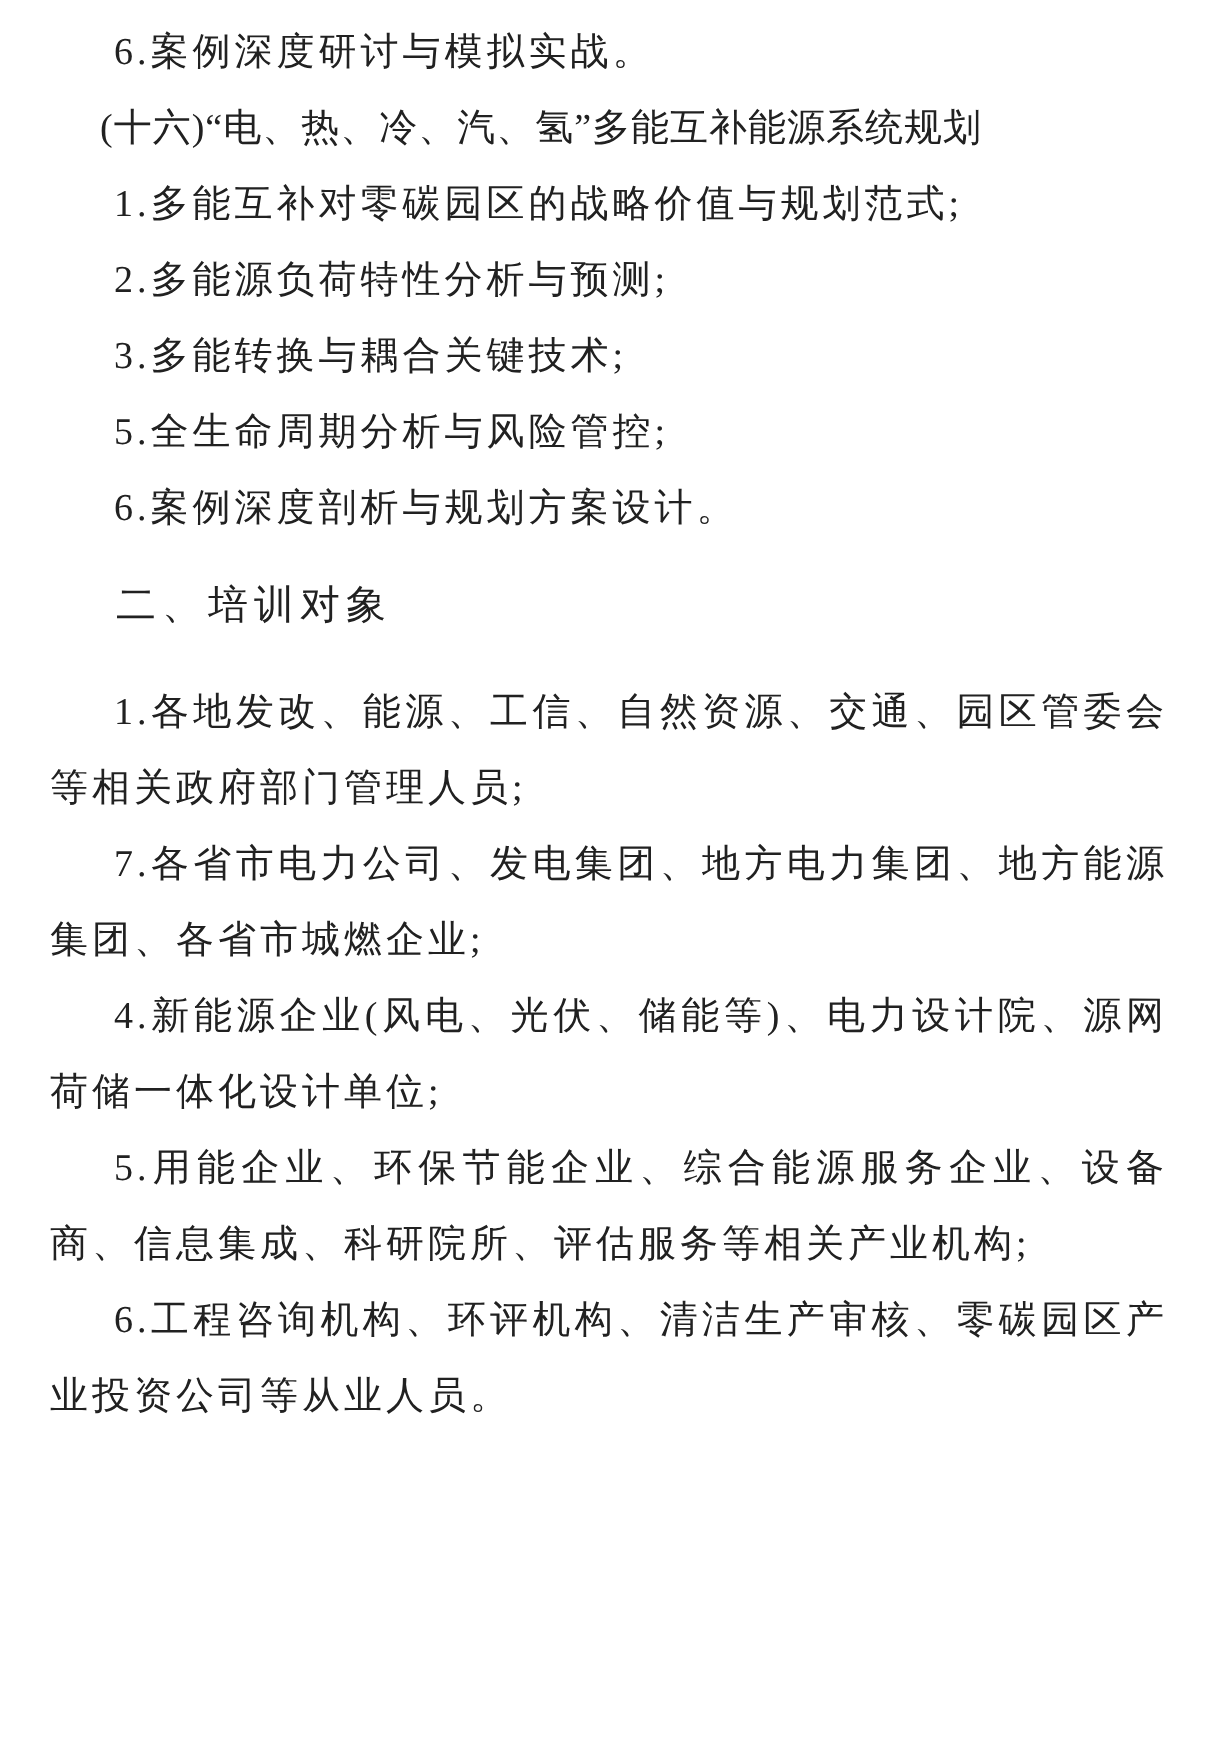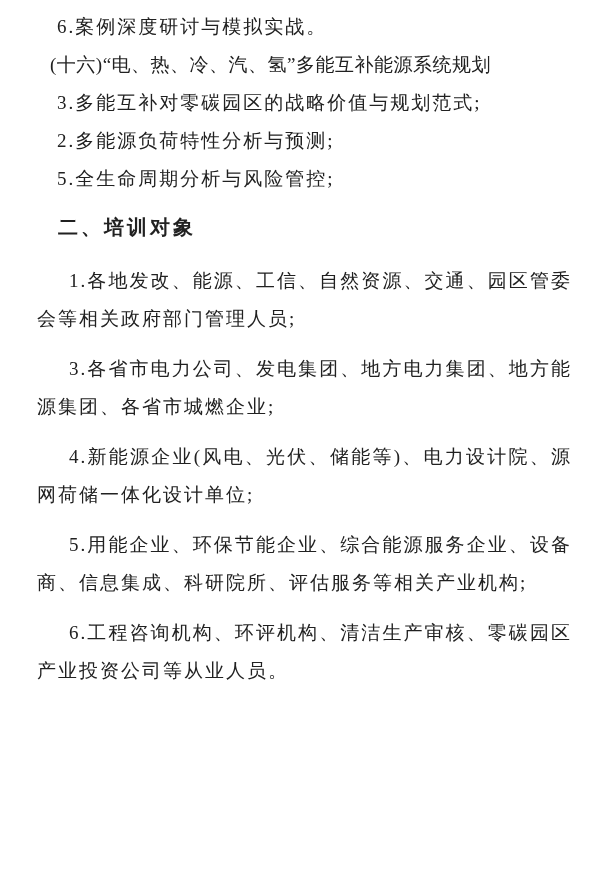--- a/index.html
+++ b/index.html
@@ -21,56 +21,58 @@
     font-size: 19px;
     line-height: 38px;
     color: var(--ink, #212121);
     letter-spacing: 2px;
   }
   .item {
     margin: 0;
     text-indent: 32px;
   }
   .para {
-    margin: 12px;
+    margin: 0;
     text-indent: 32px;
     text-align: justify;
     text-justify: inter-character;
   }
   .h-serif {
     margin: 0;
     font-weight: normal;
     text-indent: 25px;
     letter-spacing: 0.5px;
   }
   .h-sans {
     margin: 10px 0 16px 0;
     font-family: "Liberation Sans", "DejaVu Sans", sans-serif;
-    font-weight: bold;
+    font-weight: normal;
     font-size: 20px;
     line-height: 38px;
     text-indent: 33px;
     letter-spacing: 3px;
   }
 </style>
 </head>
 <body>
 
 <div class="page">
 
   <p class="item">6.案例深度研讨与模拟实战。</p>
 
   <p class="h-serif">(十六)“电、热、冷、汽、氢”多能互补能源系统规划</p>
 
-  <p class="item">3.多能互补对零碳园区的战略价值与规划范式;</p>
+  <p class="item">1.多能互补对零碳园区的战略价值与规划范式;</p>
   <p class="item">2.多能源负荷特性分析与预测;</p>
+  <p class="item">3.多能转换与耦合关键技术;</p>
   <p class="item">5.全生命周期分析与风险管控;</p>
+  <p class="item">6.案例深度剖析与规划方案设计。</p>
 
 
   <h2 class="h-sans">二、培训对象</h2>
 
   <p class="para">1.各地发改、能源、工信、自然资源、交通、园区管委会等相关政府部门管理人员;</p>
-  <p class="para">3.各省市电力公司、发电集团、地方电力集团、地方能源集团、各省市城燃企业;</p>
+  <p class="para">7.各省市电力公司、发电集团、地方电力集团、地方能源集团、各省市城燃企业;</p>
   <p class="para">4.新能源企业(风电、光伏、储能等)、电力设计院、源网荷储一体化设计单位;</p>
   <p class="para">5.用能企业、环保节能企业、综合能源服务企业、设备商、信息集成、科研院所、评估服务等相关产业机构;</p>
   <p class="para">6.工程咨询机构、环评机构、清洁生产审核、零碳园区产业投资公司等从业人员。</p>
 
 </div>
 
 </body></html>

